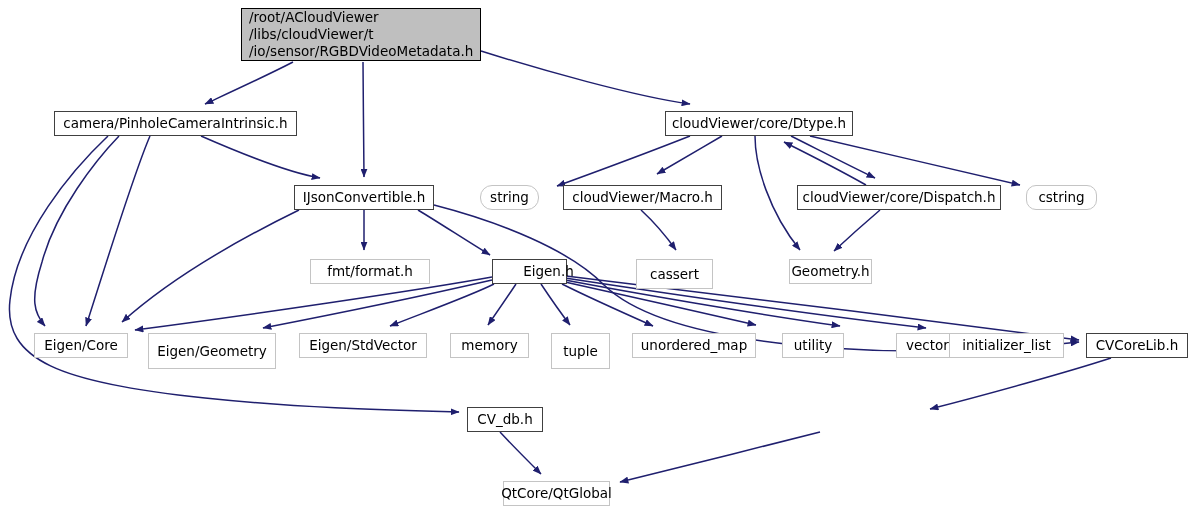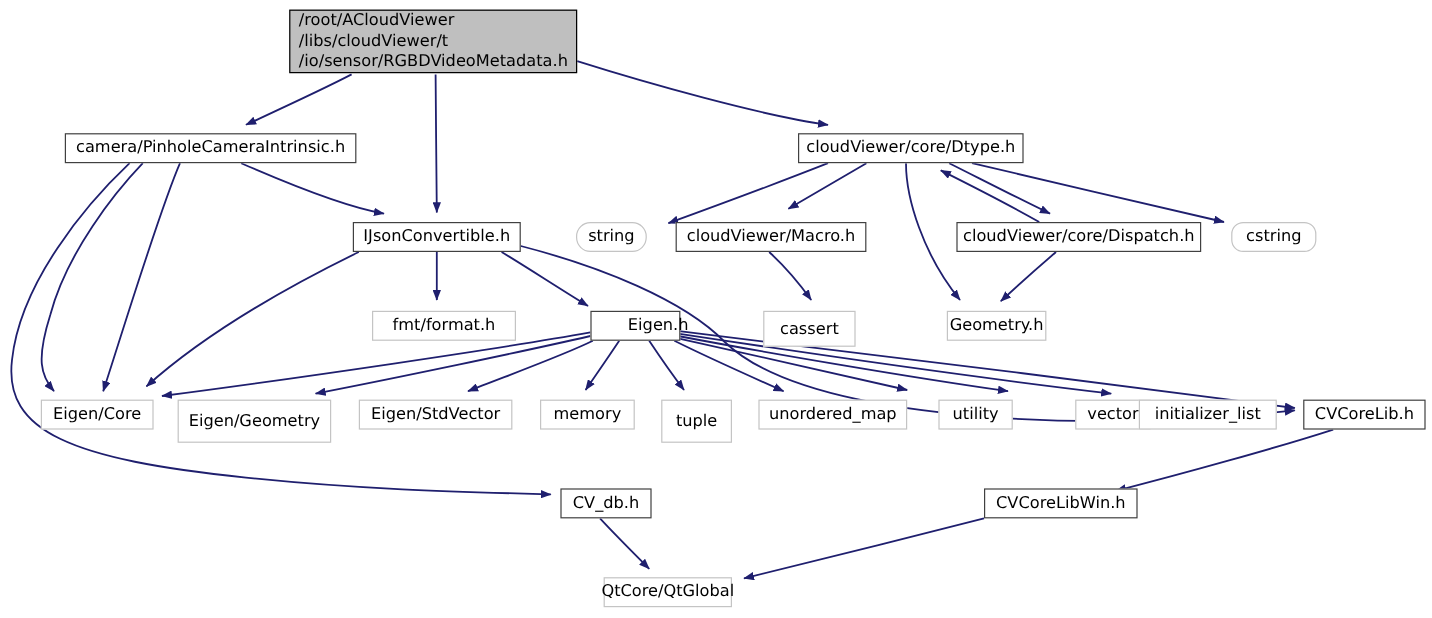--- a/index.html
+++ b/index.html
@@ -124,16 +124,15 @@
   <div class="node sys" style="left: 148px; top: 333px; width: 128px; height: 36px;">Eigen/Geometry</div>
   <div class="node sys" style="left: 299px; top: 333px; width: 128px; height: 25px;">Eigen/StdVector</div>
   <div class="node sys" style="left: 450px; top: 333px; width: 79px; height: 25px;">memory</div>
   <div class="node sys" style="left: 551px; top: 333px; width: 59px; height: 36px;">tuple</div>
   <div class="node sys" style="left: 632px; top: 333px; width: 124px; height: 25px;">unordered_map</div>
   <div class="node sys" style="left: 782px; top: 333px; width: 62px; height: 25px;">utility</div>
   <div class="node sys" style="left: 864px; top: 333px; width: 63px; height: 25px; margin-left: 32px;">vector</div>
   <div class="node sys" style="left: 949px; top: 333px; width: 115px; height: 25px;">initializer_list</div>
   <div class="node prj" style="left: 1086px; top: 333px; width: 102px; height: 25px;">CVCoreLib.h</div>
   <div class="node prj" style="left: 467px; top: 407px; width: 76px; height: 25px;">CV_db.h</div>
-  <div class="node prj" style="left: 820px; top: 407px; width: 128px; height: 25px;">CVCoreLibWin.h</div>
   <div class="node sys" style="left: 503px; top: 481px; width: 107px; height: 25px;">QtCore/QtGlobal</div>
 
 </div>
 
 </body></html>

